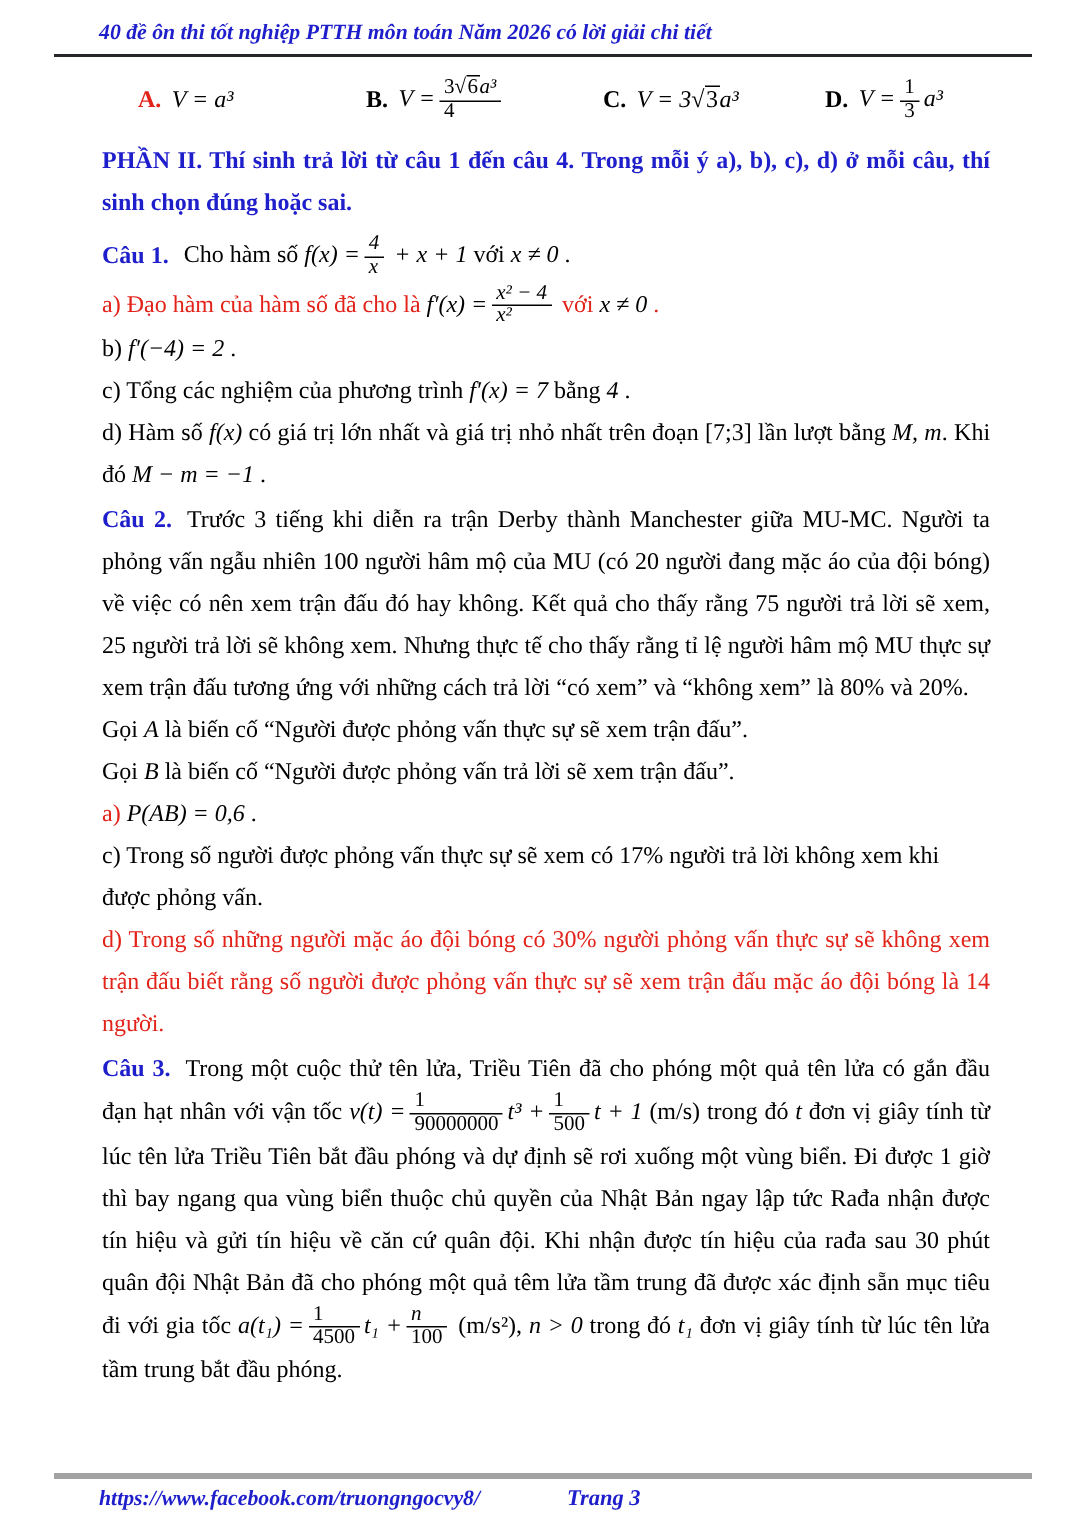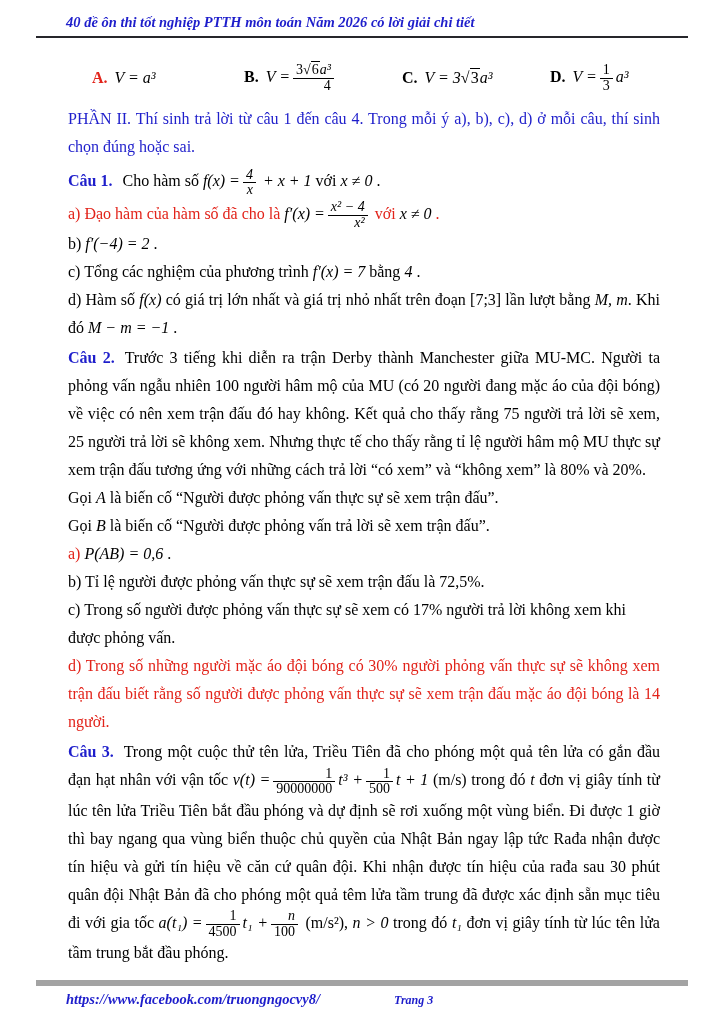--- a/index.html
+++ b/index.html
@@ -17,47 +17,47 @@
     border-bottom:2px solid #26262b;
     padding:2px 30px 5px 30px;
     display:flex;justify-content:space-between;align-items:baseline;
     color:var(--blue);font-weight:bold;font-style:italic;font-size:14.5px;flex-direction:column;
   }
   .content{position:absolute;top:52px;left:68px;right:64px;}
   p{margin:0;line-height:28px;text-align:justify;}
   .nojust{text-align:left;}
   .qlabel{color:var(--blue);font-weight:bold;margin-right:10px;}
   .red{color:var(--red);}
-  .blue-para{color:var(--blue);font-weight:normal;}
+  .blue-para{color:var(--blue);font-weight:bold;}
   .mi{font-style:italic;}
   .frac{
-    display:inline-block;vertical-align:middle;text-align:right;
+    display:inline-block;vertical-align:middle;text-align:left;
     line-height:1.05;margin:0 3px;font-size:14px;
   }
   .frac .num{display:block;border-bottom:1.2px solid #000;padding:0 3px;}
   .frac .den{display:block;padding:0 3px;}
   .radsign{white-space:nowrap;}
   .radarg{border-top:1.2px solid currentColor;padding:0 1px;}
-  .options{display:flex;align-items:center;margin:11px 0 2px 24px;}
+  .options{display:flex;align-items:center;margin:0 0 2px 24px;}
   .opt{flex:0 0 152px;}
   .opt:nth-child(2){flex:0 0 158px;}
   .opt:nth-child(3){flex:0 0 148px;}
   .opt:last-child{flex:1 1 auto;}
   .opt-label{font-weight:bold;margin-right:7px;}
   .mt6{margin-top:6px;}
   .mt12{margin-top:12px;}
   .mt2{margin-top:2px;}
   .footer{
     position:absolute;left:36px;right:36px;bottom:16px;
-    border-top:6px solid #a3a3a3;
+    border-top:4px solid #a3a3a3;
     padding:5px 30px 0 30px;
     display:flex;align-items:baseline;
     color:var(--blue);font-weight:bold;font-style:italic;font-size:14.5px;
   }
-  .footer .page-num{margin-left:74px;font-size:12px;}
+  .footer .page-num{margin-left:58px;font-size:15px;}
 </style>
 </head>
 <body>
 
 <div class="header">
   <span>40 đề ôn thi tốt nghiệp PTTH môn toán Năm 2026 có lời giải chi tiết</span>
 </div>
 
 <div class="content">
 
@@ -104,21 +104,20 @@
   </p>
   <p class="nojust">
     <span>Gọi </span><span class="mi">A</span><span> là biến cố “Người được phỏng vấn thực sự sẽ xem trận đấu”.</span>
   </p>
   <p class="nojust">
     <span>Gọi </span><span class="mi">B</span><span> là biến cố “Người được phỏng vấn trả lời sẽ xem trận đấu”.</span>
   </p>
   <p class="nojust">
     <span class="red">a) </span><span class="mi">P(AB) = 0,6</span><span> .</span>
   </p>
-  <p class="nojust">b) Tỉ lệ người được phỏng vấn thực sự sẽ xem trận đấu là 72,5%.</p>
   <p class="nojust">c) Trong số người được phỏng vấn thực sự sẽ xem có 17% người trả lời không xem khi được phỏng vấn.</p>
   <p class="red">d) Trong số những người mặc áo đội bóng có 30% người phỏng vấn thực sự sẽ không xem trận đấu biết rằng số người được phỏng vấn thực sự sẽ xem trận đấu mặc áo đội bóng là 14 người.</p>
 
   <p class="mt2">
     <span class="qlabel">Câu 3.</span><span>Trong một cuộc thử tên lửa, Triều Tiên đã cho phóng một quả tên lửa có gắn đầu đạn hạt nhân với vận tốc </span><span class="mi">v(t) =</span><span class="frac"><span class="num">1</span><span class="den">90000000</span></span><span class="mi">t³ +</span><span class="frac"><span class="num">1</span><span class="den">500</span></span><span class="mi">t + 1</span><span> (m/s) </span><span>trong đó </span><span class="mi">t</span><span> đơn vị giây tính từ lúc tên lửa Triều Tiên bắt đầu phóng và dự định sẽ rơi xuống một vùng biển. Đi được 1 giờ thì bay ngang qua vùng biển thuộc chủ quyền của Nhật Bản ngay lập tức Rađa nhận được tín hiệu và gửi tín hiệu về căn cứ quân đội. Khi nhận được tín hiệu của rađa sau 30 phút quân đội Nhật Bản đã cho phóng một quả têm lửa tầm trung đã được xác định sẵn mục tiêu đi với gia tốc </span><span class="mi">a(t₁) =</span><span class="frac"><span class="num">1</span><span class="den">4500</span></span><span class="mi">t₁ +</span><span class="frac"><span class="num mi">n</span><span class="den">100</span></span><span> (m/s²), </span><span class="mi">n &gt; 0</span><span> trong đó </span><span class="mi">t₁</span><span> đơn vị giây tính từ lúc tên lửa tầm trung bắt đầu phóng.</span>
   </p>
 
 </div>
 
 <div class="footer">

